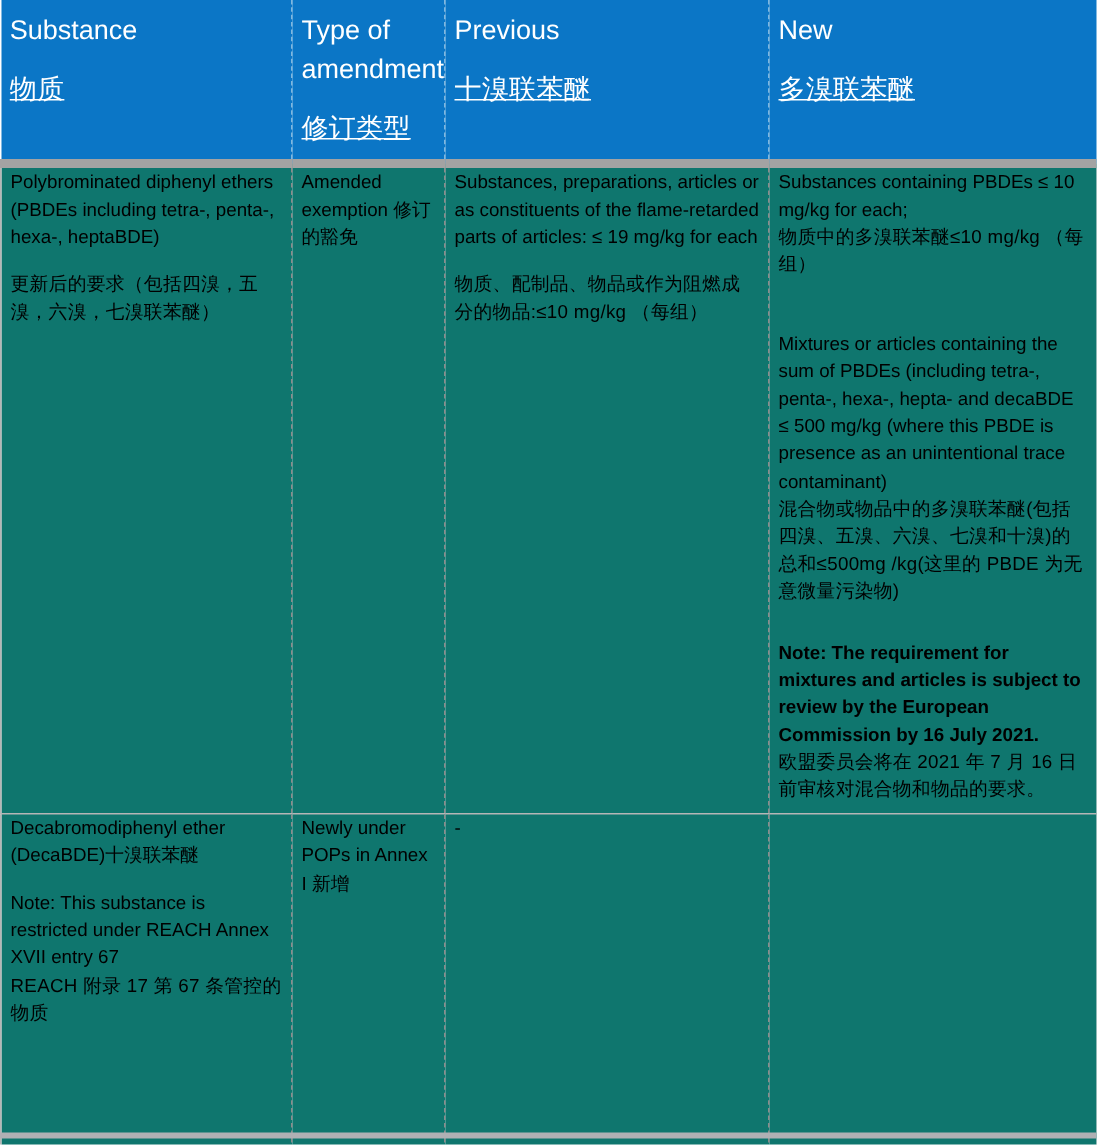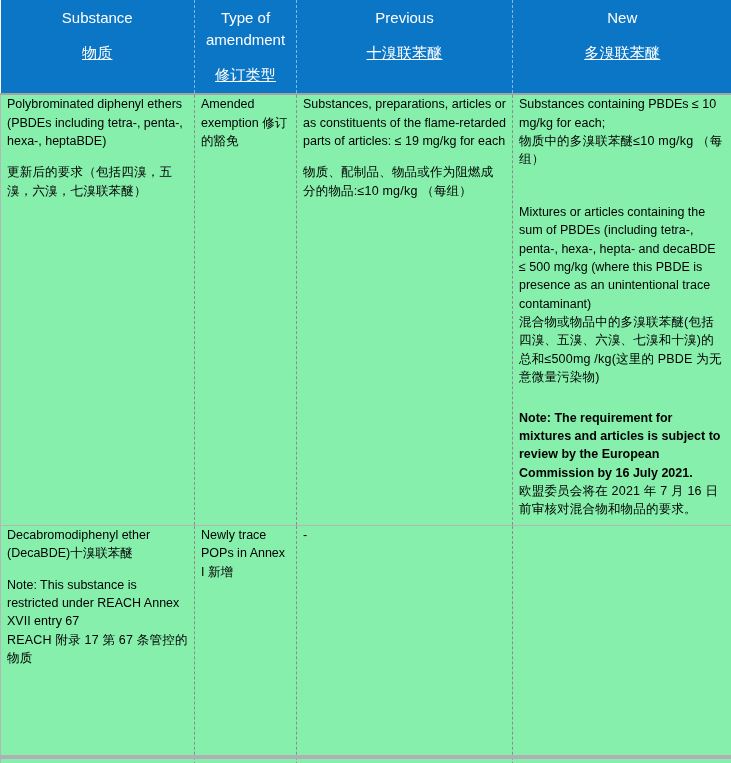--- a/index.html
+++ b/index.html
@@ -30,45 +30,45 @@
   }
 
   table.pops-table col.c1 { width: 194px; }
   table.pops-table col.c2 { width: 102px; }
   table.pops-table col.c3 { width: 216px; }
   table.pops-table col.c4 { width: 219px; }
 
   thead th {
     background: #0b76c6;
     color: #ffffff;
-    text-align: center;
+    text-align: left;
     vertical-align: top;
     font-weight: normal;
-    font-size: 15px;
+    font-size: 18px;
     line-height: 1.45;
     padding: 7px 6px 8px 6px;
     border-right: 1px dashed #7fb7e0;
-    border-bottom: 2px solid #a3a3a3;
+    border-bottom: 6px solid #a3a3a3;
     box-sizing: border-box;
   }
   thead th:last-child { border-right: none; }
 
   thead .hdr-en { display: block; margin-bottom: 13px; }
   thead .hdr-zh { display: block; text-decoration: underline; }
 
   tbody td {
     vertical-align: top;
     text-align: left;
     font-size: 12.5px;
     line-height: 1.47;
     padding: 0 6px 6px 6px;
     border-right: 1px dashed #8c8c8c;
     border-bottom: 1px solid #b6b6b6;
     box-sizing: border-box;
-    background: #86efac;
+    background: #0f766e;
   }
   tbody td:last-child { border-right: none; }
   tbody tr:last-child td { border-bottom: none; }
 
   tbody td.outer-left { border-left: 1px solid #b6b6b6; }
   tbody td.outer-right { border-right: 1px solid #b6b6b6; margin-top: 19px; }
 
   .blk { display: block; margin: 0; }
   .gap-sm { margin-top: 13px; }
   .gap-md { margin-top: 22px; font-weight: bold; }
@@ -145,21 +145,21 @@
         </td>
       </tr>
 
       <tr class="row-2">
         <td class="outer-left">
           <span class="blk">Decabromodiphenyl ether (DecaBDE)十溴联苯醚</span>
           <span class="blk gap-sm">Note: This substance is restricted under REACH Annex XVII entry 67</span>
           <span class="blk zh">REACH 附录 17 第 67 条管控的物质</span>
         </td>
         <td>
-          <span class="blk">Newly trace POPs in Annex I 新增</span>
+          <span class="blk">Newly under POPs in Annex I 新增</span>
         </td>
         <td>
           <span class="blk">-</span>
         </td>
         <td class="outer-right">
           <span class="blk"></span>
         </td>
       </tr>
 
     </tbody>

